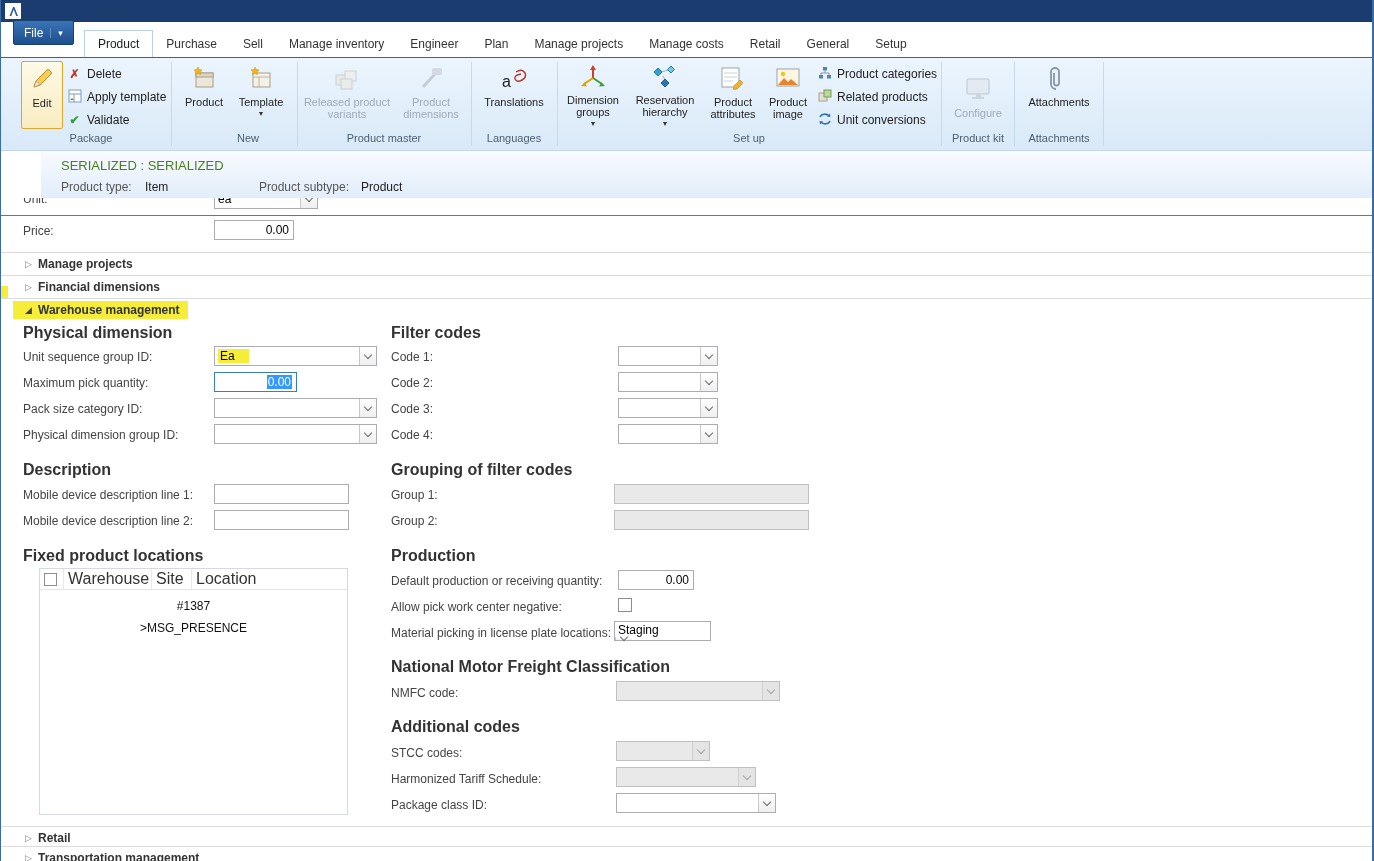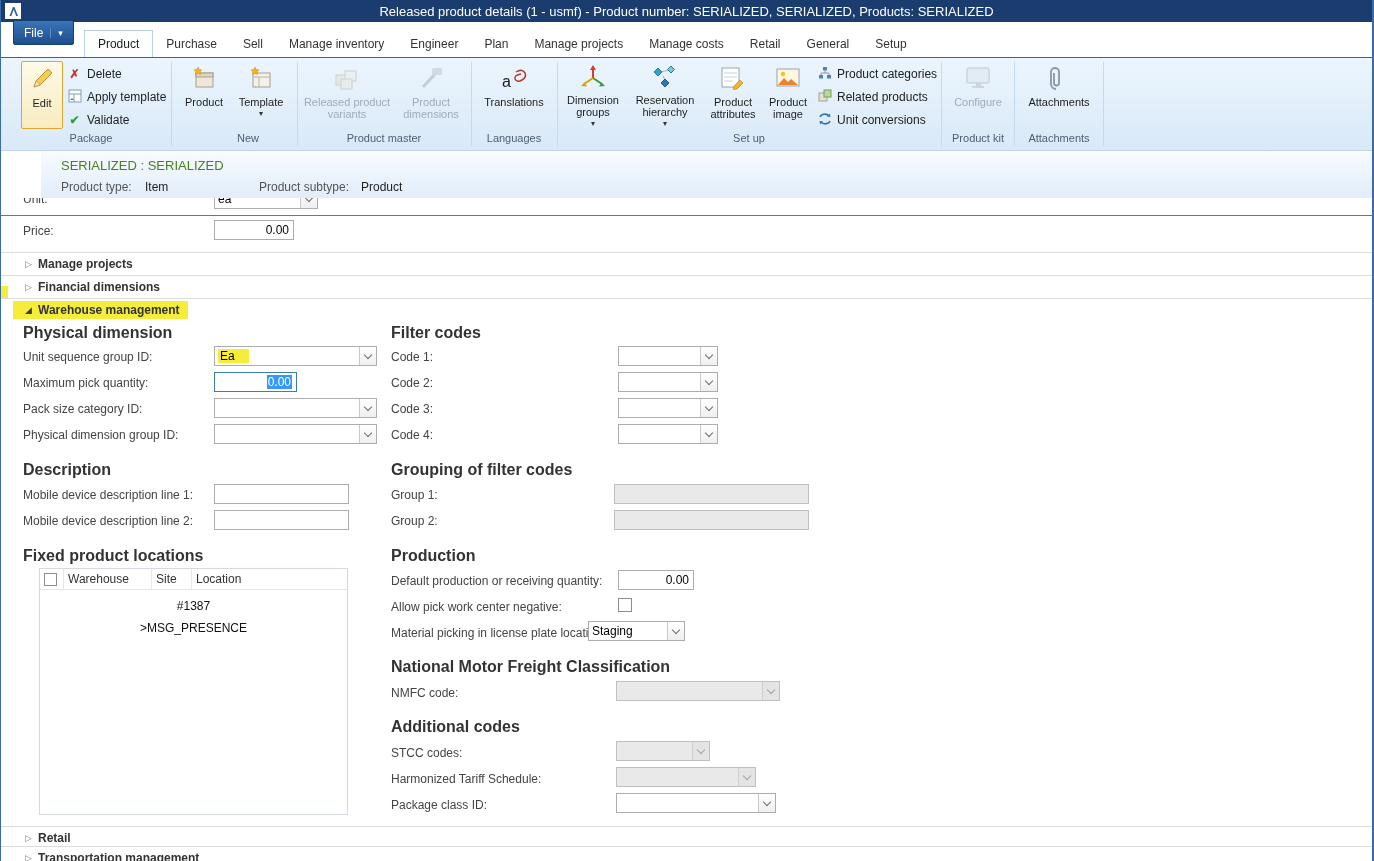--- a/index.html
+++ b/index.html
@@ -72,40 +72,39 @@
   .arr.exp { color:#3f3f3f; }
   .stitle { font-weight:bold; font-size:12px; color:#333; }
   .hlblock { margin-left:12px; display:flex; align-items:center; background:#f6ec3a; padding:2px 8px 2px 12px; }
   .hlblock .arr { margin-left:0; }
   .blueline { position:absolute; top:215px; left:0; right:0; height:1px; background:#4a7ebb; }
   .ystrip { position:absolute; left:0; top:286px; width:7px; height:26px; background:#f6ec3a; }
 
   
   .grid { position:absolute; left:38px; top:568px; width:309px; height:247px;
           border:1px solid #d4dae1; background:#fff; }
-  .ghead { display:flex; height:21px; border-bottom:1px solid #e2e6ea; font-size:12px; color:#333; }
+  .ghead { display:flex; height:21px; border-bottom:1px solid #e2e6ea; font-size:16px; color:#333; }
   .gcell { border-right:1px solid #e8e8e8; display:flex; align-items:center; padding-left:4px; }
   .gcb { width:13px; height:13px; border:1px solid #8e8e8e; background:#fff; margin-left:4px; }
   .govl { position:absolute; width:100%; text-align:center; font-size:12px; color:#111; }
 
   .cliprow { position:absolute; top:198px; left:0; width:420px; height:16px; overflow:hidden; }
 </style>
 </head>
 <body>
 
 <div id="screen">
 
   <div class="titlebar">
     <span class="appicon">
       <svg width="13" height="13">
           <rect x="0" y="0" width="13" height="13" fill="#fff"></rect>
           <path d="M2.5 11 L6 2 h1.4 L11 11 H9.2 L6.7 4.6 4.3 11z" fill="#2a5fa0"></path>
         </svg>
     </span>
-    <span>Released product details (1 - usmf) - Product number: SERIALIZED, SERIALIZED, Products: SERIALIZED</span>
   </div>
 
   <div class="tabsrow">
     <div class="filebtn">
       <span>File</span>
       <span class="fcaret">▾</span>
     </div>
     <div class="tab sel">Product</div>
     <div class="tab">Purchase</div>
     <div class="tab">Sell</div>
@@ -283,21 +282,21 @@
             <path d="M12 1.5 l.4 3.6 -3.5 -.6z" fill="#2e74b5"></path>
             <path d="M12 9 a5 4 0 0 1 -9 1" fill="none" stroke="#2e74b5" stroke-width="1.6"></path>
             <path d="M2 12.5 l-.4 -3.6 3.5 .6z" fill="#2e74b5"></path>
           </svg>
       </span>
       <span>Unit conversions</span>
     </div>
     <div class="grplabel" style="left:556px;width:384px;">Set up</div>
     <div class="gsep" style="left:940px;"></div>
 
-    <div class="bigbtn gray" style="left:948px;width:58px;">
+    <div class="bigbtn gray" style="left:948px;width:58px;justify-content:center;">
       <span class="ic">
         <svg width="30" height="28" opacity="0.55">
             <rect x="4" y="4" width="22" height="15" rx="1" fill="#dfe5ec" stroke="#9aa5b1"></rect>
             <rect x="13" y="19" width="5" height="3" fill="#b7c0ca"></rect>
             <rect x="9" y="22" width="12" height="2" fill="#b7c0ca"></rect>
           </svg>
       </span>
       <span>Configure</span>
     </div>
     <div class="grplabel" style="left:941px;width:72px;">Product kit</div>
@@ -439,21 +438,21 @@
   <div class="txt dis" style="left:613px;top:510px;width:195px;"></div>
 
   <span class="sh" style="left:390px;top:547px;">Production</span>
   <span class="lb" style="left:390px;top:574px;">Default production or receiving quantity:</span>
   <div class="txt num" style="left:617px;top:570px;width:76px;">
     <span>0.00</span>
   </div>
   <span class="lb" style="left:390px;top:600px;">Allow pick work center negative:</span>
   <span class="cb" style="left:617px;top:598px;"></span>
   <span class="lb" style="left:390px;top:626px;">Material picking in license plate locations:</span>
-  <div class="combo" style="left:587px;top:621px;width:97px;">
+  <div class="combo" style="left:613px;top:621px;width:97px;flex-direction:column;">
     <span class="val">Staging</span>
     <span class="db"></span>
   </div>
 
   <span class="sh" style="left:390px;top:658px;">National Motor Freight Classification</span>
   <span class="lb" style="left:390px;top:686px;">NMFC code:</span>
   <div class="combo dis" style="left:615px;top:681px;width:164px;">
     <span class="val"></span>
     <span class="db"></span>
   </div>

